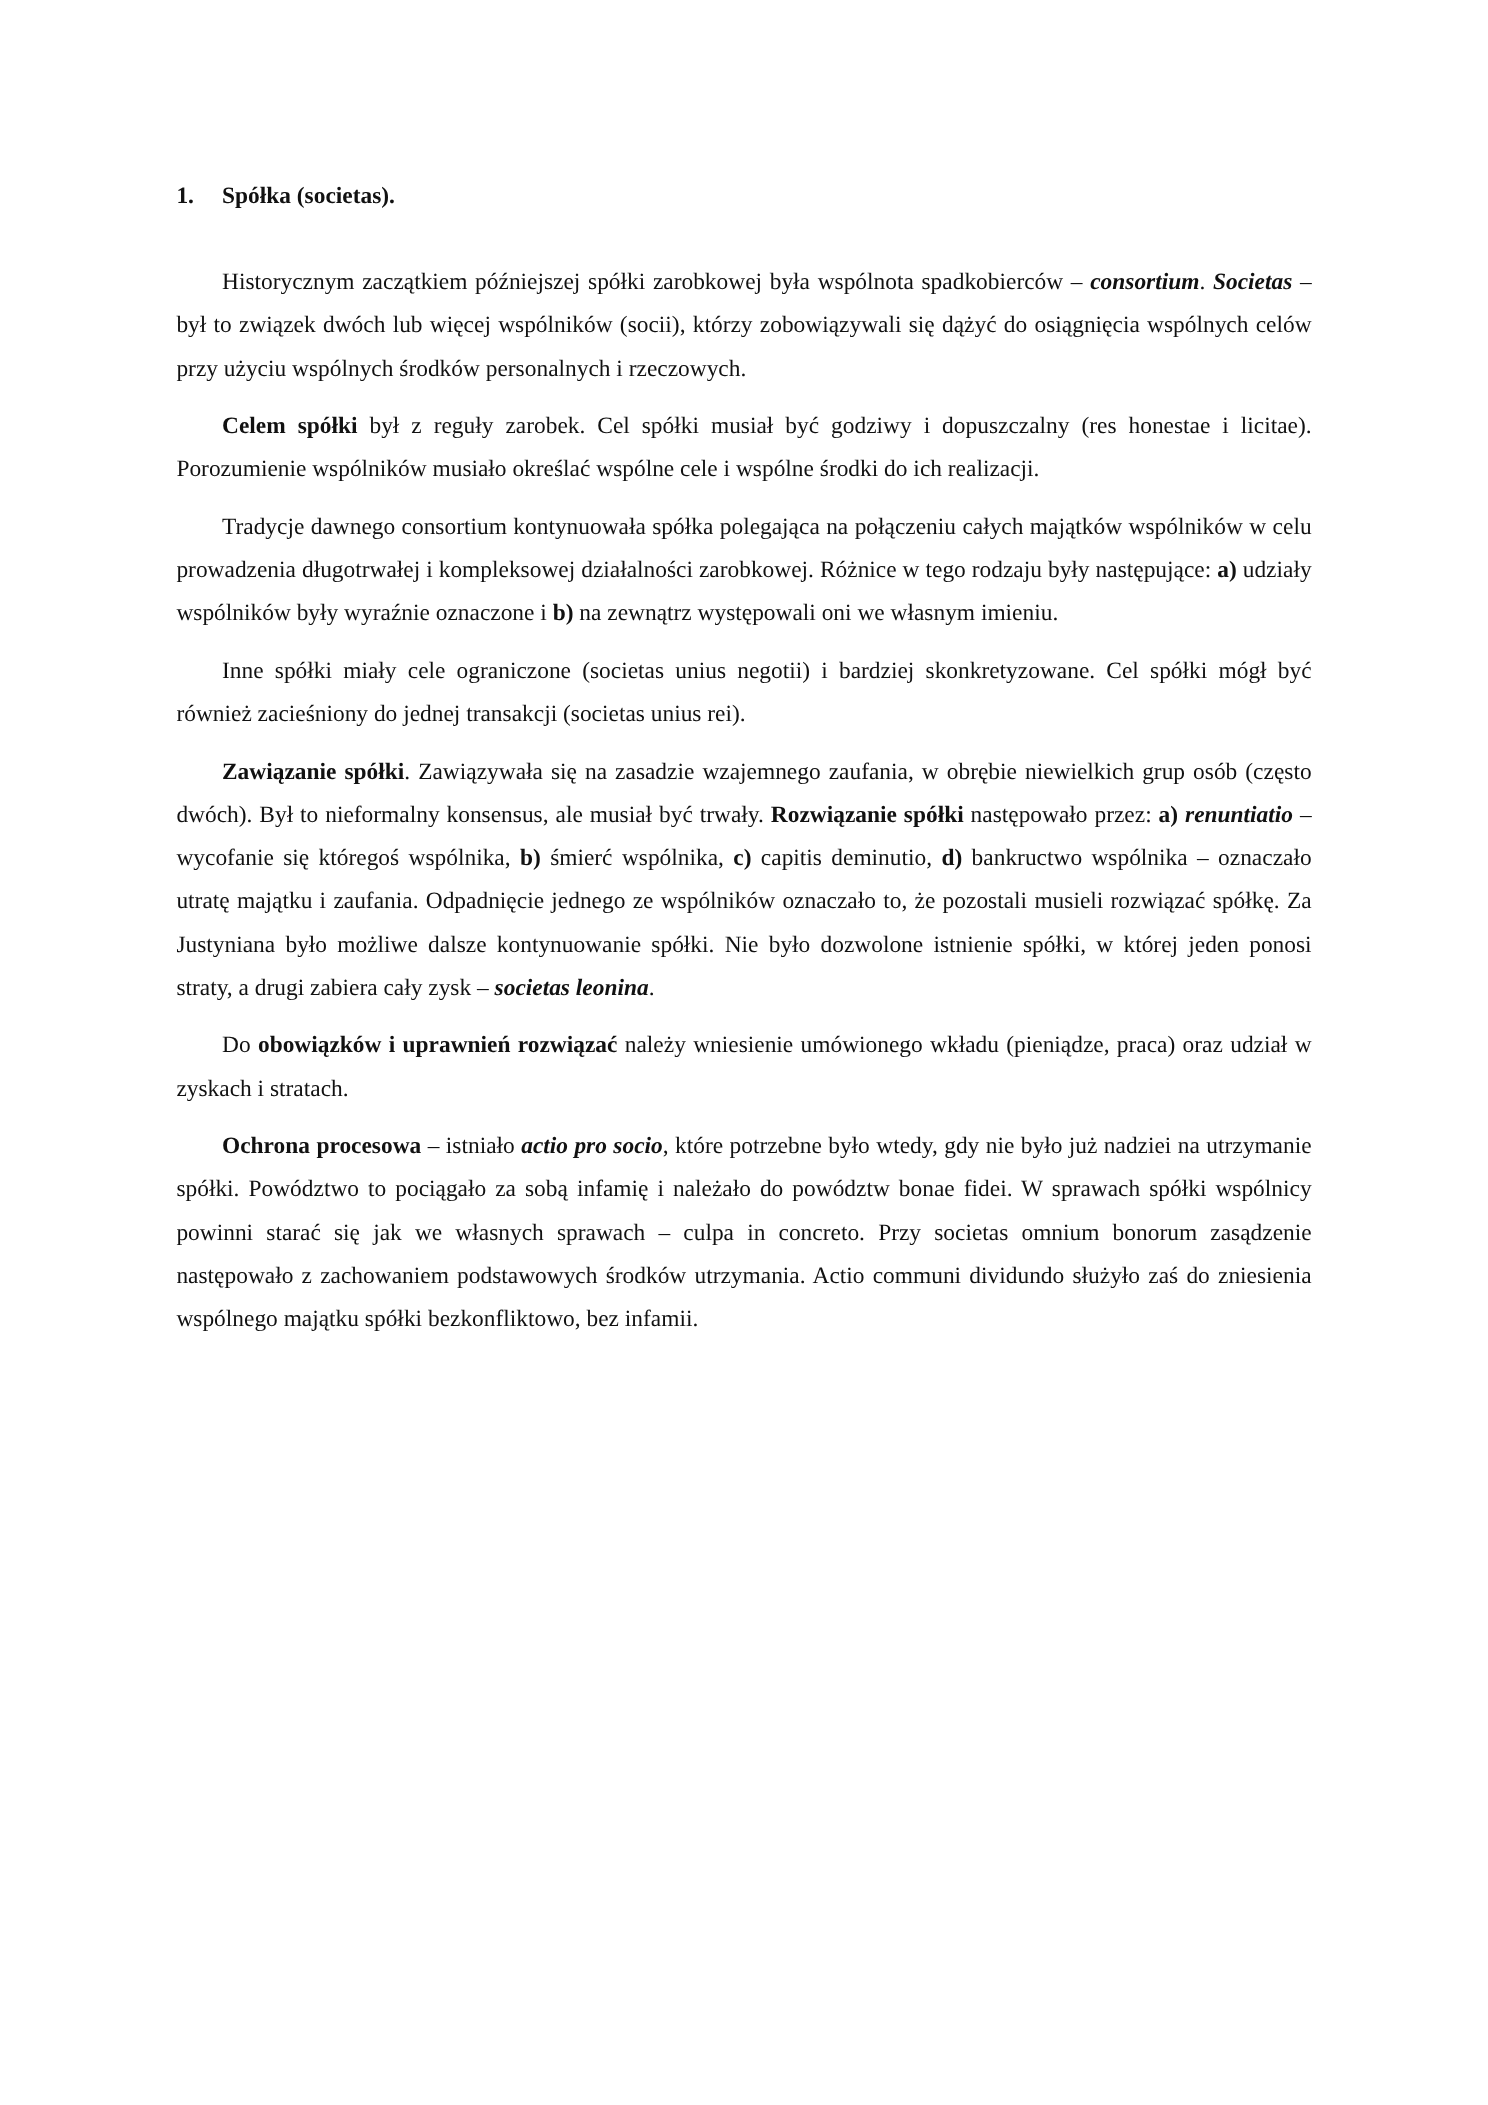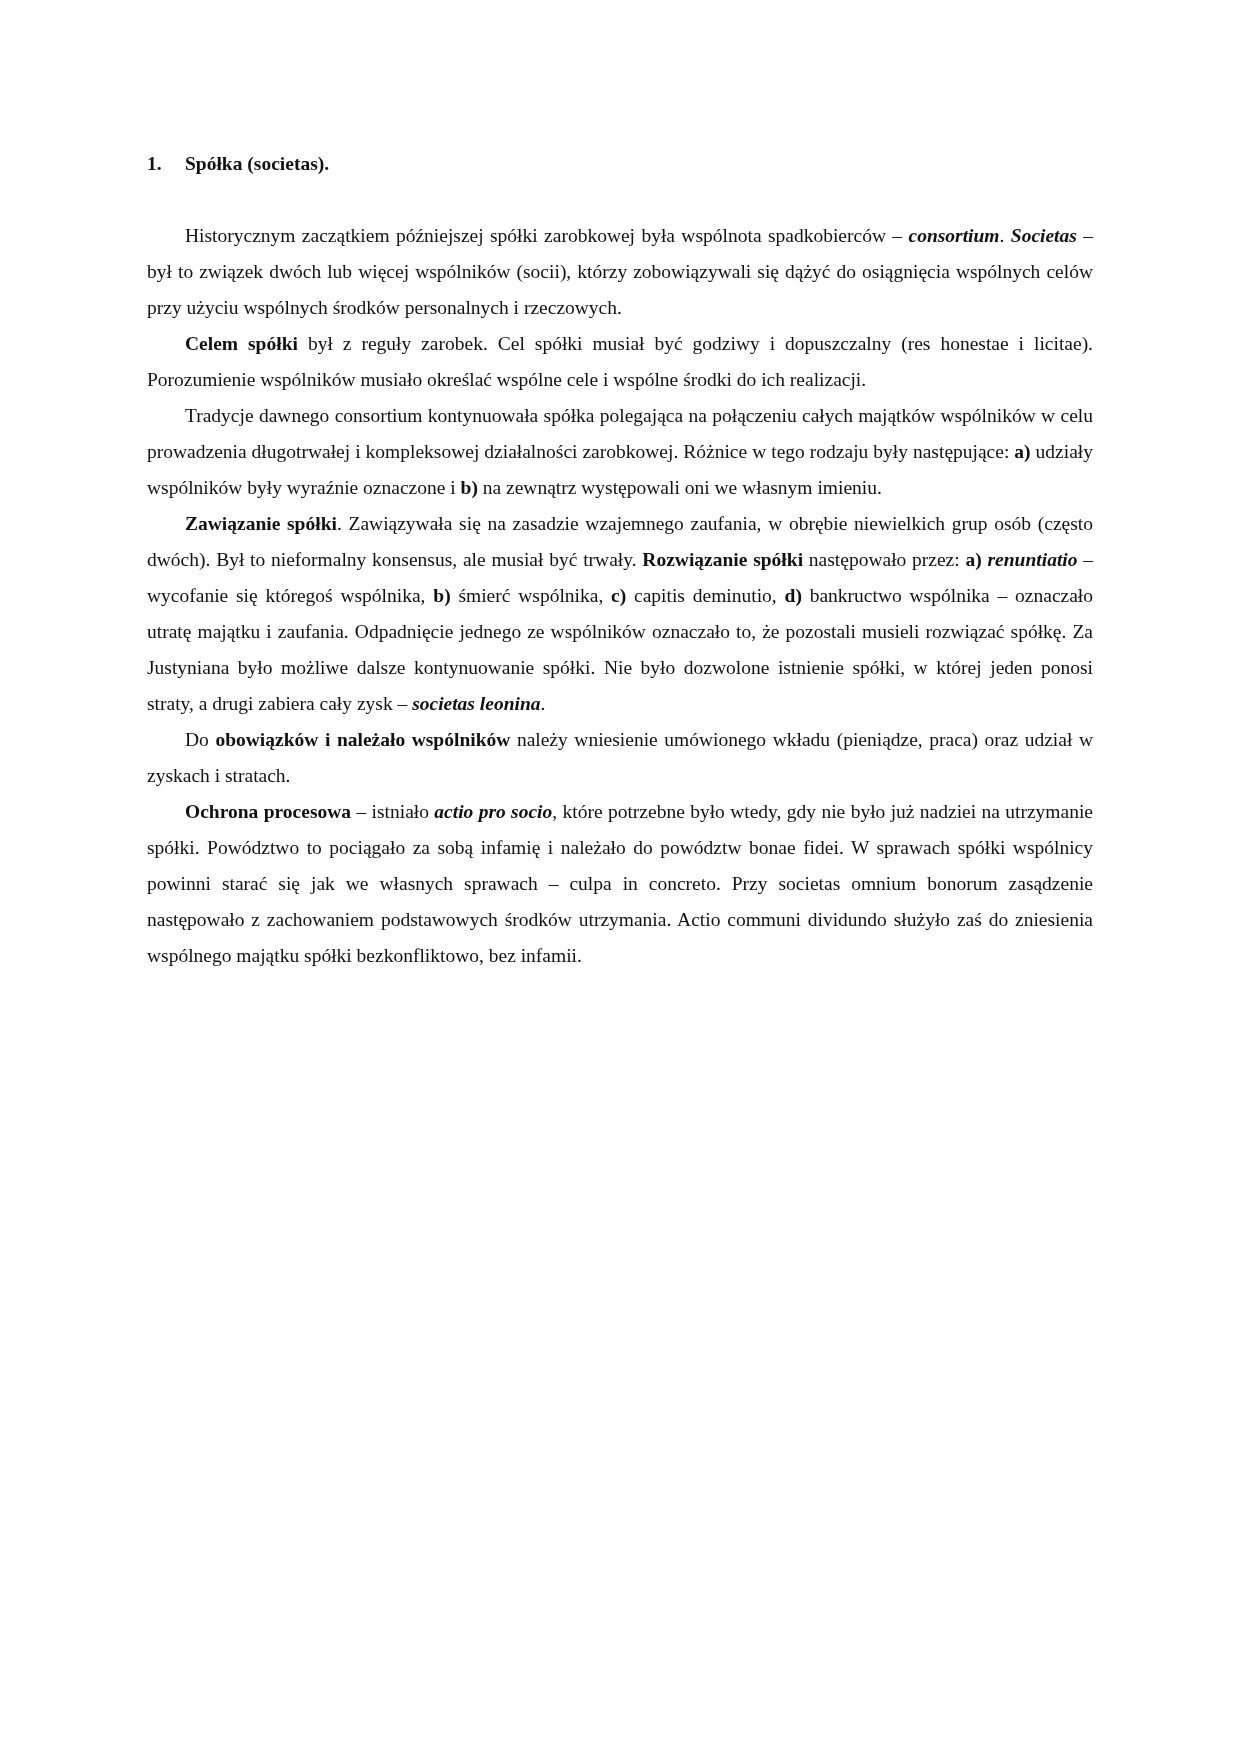--- a/index.html
+++ b/index.html
@@ -5,35 +5,36 @@
   html, body { margin: 0; padding: 0; background: #ffffff; }
   body { width: 1240px; height: 1754px; position: relative; overflow: hidden; }
   .page {
     position: absolute; left: 147px; top: 146px; width: 946px;
     font-family: "Liberation Serif", "DejaVu Serif", serif;
     font-size: 19.5px; color: #111; line-height: 36px;
   }
   .heading { font-weight: bold; margin: 0 0 36px 0; display: flex; }
   .heading .num { width: 38px; }
   p { margin: 0; text-align: justify; text-indent: 38px; }
-  p + p { margin-top: 0; }
+  p + p { margin-top: 12px; }
   .u { }
   .i { }
   .b { font-weight: bold; }
   .bi { font-weight: bold; font-style: italic; }
 </style>
 </head>
 <body>
 
 <div class="page">
   <div class="heading">
     <span class="num">1.</span>
     <span>Spółka (societas).</span>
   </div>
   <div id="body-text">
       <p><span>Historycznym zaczątkiem późniejszej spółki zarobkowej była wspólnota spadkobierców – </span><span class="bi">consortium</span><span>. </span><span class="bi">Societas</span><span> – był to </span><span class="u">związek dwóch lub więcej wspólników</span><span> (</span><span class="i">socii</span><span>), </span><span class="u">którzy zobowiązywali się dążyć do osiągnięcia wspólnych celów przy użyciu wspólnych środków personalnych i rzeczowych</span><span>.</span></p>
       <p><span class="b">Celem spółki</span><span> był z reguły zarobek. Cel spółki musiał być </span><span class="u">godziwy i dopuszczalny</span><span> (</span><span class="i">res honestae i licitae</span><span>). Porozumienie wspólników musiało określać wspólne cele i wspólne środki do ich realizacji.</span></p>
       <p><span>Tradycje dawnego </span><span class="i">consortium</span><span> kontynuowała spółka polegająca na połączeniu całych majątków wspólników w celu prowadzenia długotrwałej i kompleksowej działalności zarobkowej. Różnice w tego rodzaju były następujące: </span><span class="b">a)</span><span> udziały wspólników były wyraźnie oznaczone i </span><span class="b">b)</span><span> na zewnątrz występowali oni we własnym imieniu.</span></p>
+      <p><span>Inne spółki miały cele ograniczone (</span><span class="i">societas unius negotii</span><span>) i bardziej skonkretyzowane. Cel spółki mógł być również zacieśniony do jednej transakcji (</span><span class="i">societas unius rei</span><span>).</span></p>
       <p><span class="b">Zawiązanie spółki</span><span>. Zawiązywała się na zasadzie wzajemnego zaufania, w obrębie niewielkich grup osób (często dwóch). Był to nieformalny konsensus, ale musiał być trwały. </span><span class="b">Rozwiązanie spółki</span><span> następowało przez: </span><span class="b">a)</span><span> </span><span class="bi">renuntiatio</span><span> – wycofanie się któregoś wspólnika, </span><span class="b">b)</span><span> śmierć wspólnika, </span><span class="b">c)</span><span> </span><span class="i">capitis deminutio</span><span>, </span><span class="b">d)</span><span> bankructwo wspólnika – oznaczało utratę majątku i zaufania. Odpadnięcie jednego ze wspólników oznaczało to, że pozostali musieli rozwiązać spółkę. Za Justyniana było możliwe dalsze kontynuowanie spółki. Nie było dozwolone istnienie spółki, w której jeden ponosi straty, a drugi zabiera cały zysk – </span><span class="bi">societas leonina</span><span>.</span></p>
-      <p><span>Do </span><span class="b">obowiązków i należało wspólników</span><span> należy wniesienie umówionego wkładu (pieniądze, praca) oraz udział w zyskach i stratach.</span></p>
+      <p><span>Do </span><span class="b">obowiązków i uprawnień rozwiązać</span><span> należy wniesienie umówionego wkładu (pieniądze, praca) oraz udział w zyskach i stratach.</span></p>
       <p><span class="b">Ochrona procesowa</span><span> – istniało </span><span class="bi">actio pro socio</span><span>, które potrzebne było wtedy, gdy nie było już nadziei na utrzymanie spółki. Powództwo to pociągało za sobą infamię i należało do powództw </span><span class="i">bonae fidei</span><span>. W sprawach spółki wspólnicy powinni starać się jak we własnych sprawach – </span><span class="i">culpa in concreto</span><span>. Przy </span><span class="i">societas omnium bonorum</span><span> zasądzenie następowało z zachowaniem podstawowych środków utrzymania. </span><span class="i">Actio communi dividundo</span><span> służyło zaś do zniesienia wspólnego majątku spółki bezkonfliktowo, bez infamii.</span></p>
     </div>
 </div>
 
 </body></html>

